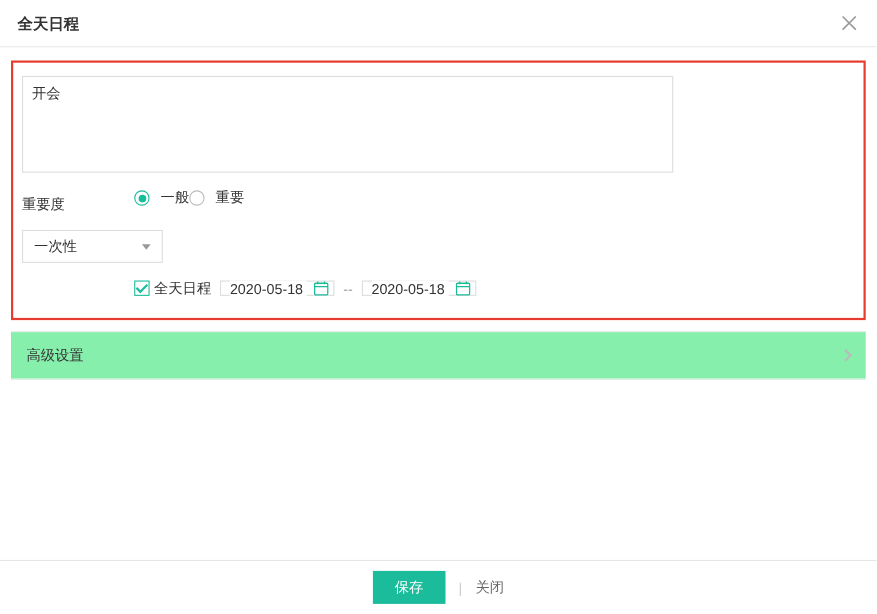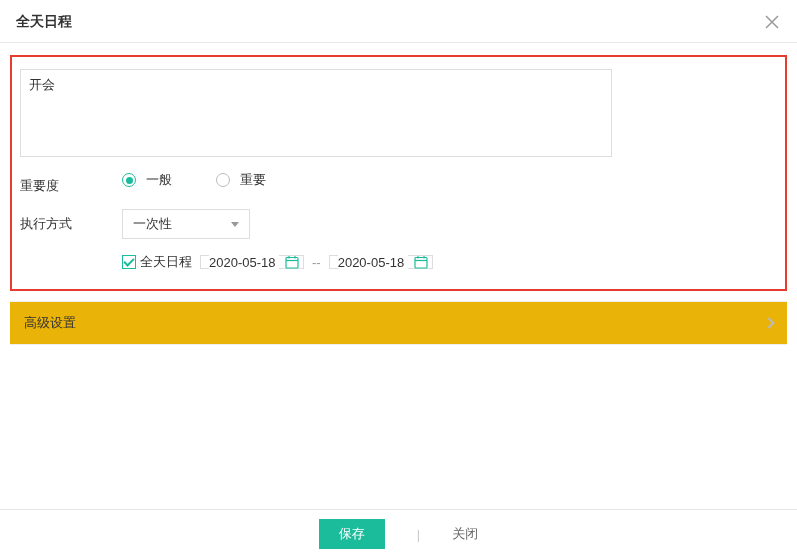--- a/index.html
+++ b/index.html
@@ -65,21 +65,20 @@
       border: 1px solid #ddd;
       padding: 6px 8px;
       font-family: inherit;
       font-size: 13px;
       resize: none;
       color: #333;
     }
     .radio-group {
       display: flex;
       align-items: center;
-      gap: 44px;
     }
     .radio-item {
       display: flex;
       align-items: center;
       gap: 10px;
       cursor: pointer;
     }
     .radio-circle {
       width: 14px;
       height: 14px;
@@ -166,21 +165,21 @@
     .calendar-icon {
       width: 14px;
       height: 14px;
       flex-shrink: 0;
     }
     .date-sep {
       margin: 0 8px;
       color: #999;
     }
     .advanced-row {
-      background: #eab308;
+      background: #86efac;
       border: 1px solid #eee;
       border-left: none;
       border-right: none;
       padding: 12px 14px;
       display: flex;
       justify-content: space-between;
       align-items: center;
       cursor: pointer;
     }
     .chevron-right {
@@ -193,21 +192,21 @@
     .dialog-footer {
       position: absolute;
       bottom: 0;
       left: 0;
       right: 0;
       border-top: 1px solid #e5e5e5;
       padding: 9px 0;
       display: flex;
       justify-content: center;
       align-items: center;
-      gap: 32px;
+      gap: 12px;
     }
     .btn-save {
       background: #1bbc9b;
       color: #fff;
       border: none;
       padding: 6px 20px;
       font-size: 13px;
       cursor: pointer;
       font-family: inherit;
     }
@@ -251,21 +250,20 @@
           </div>
           <div class="radio-item">
             <span class="radio-circle"></span>
             <span>重要</span>
           </div>
         </div>
       </div>
     </div>
 
     <div class="form-row">
-      <div class="form-label">执行方式</div>
       <div class="form-content">
         <div class="select-box">
           <span>一次性</span>
           <span class="select-arrow"></span>
         </div>
       </div>
     </div>
 
     <div class="form-row" style="margin-bottom:0;">
       <div class="form-label"></div>

